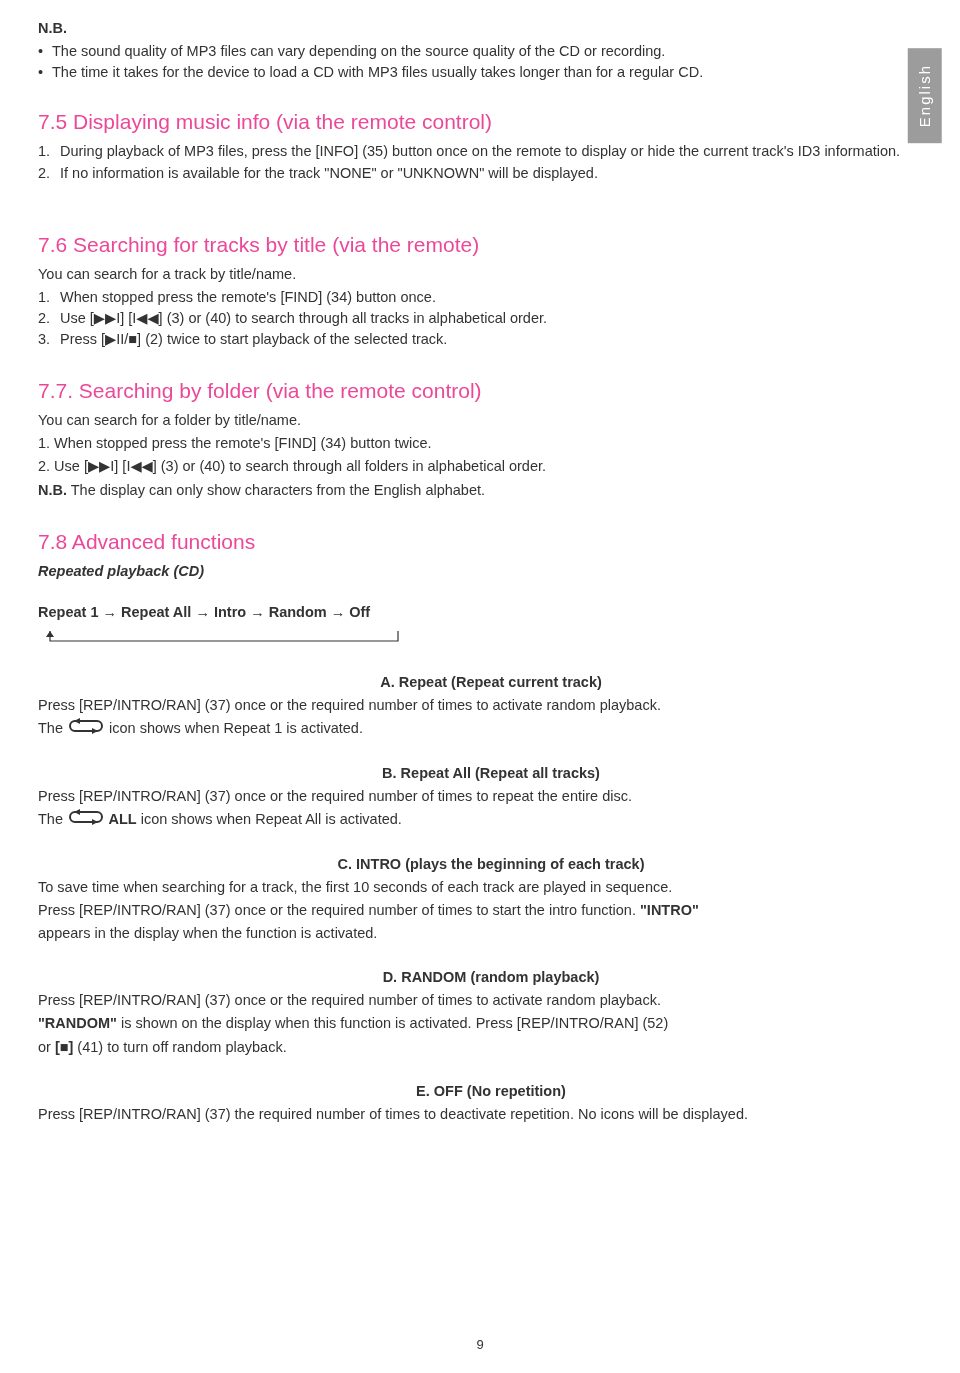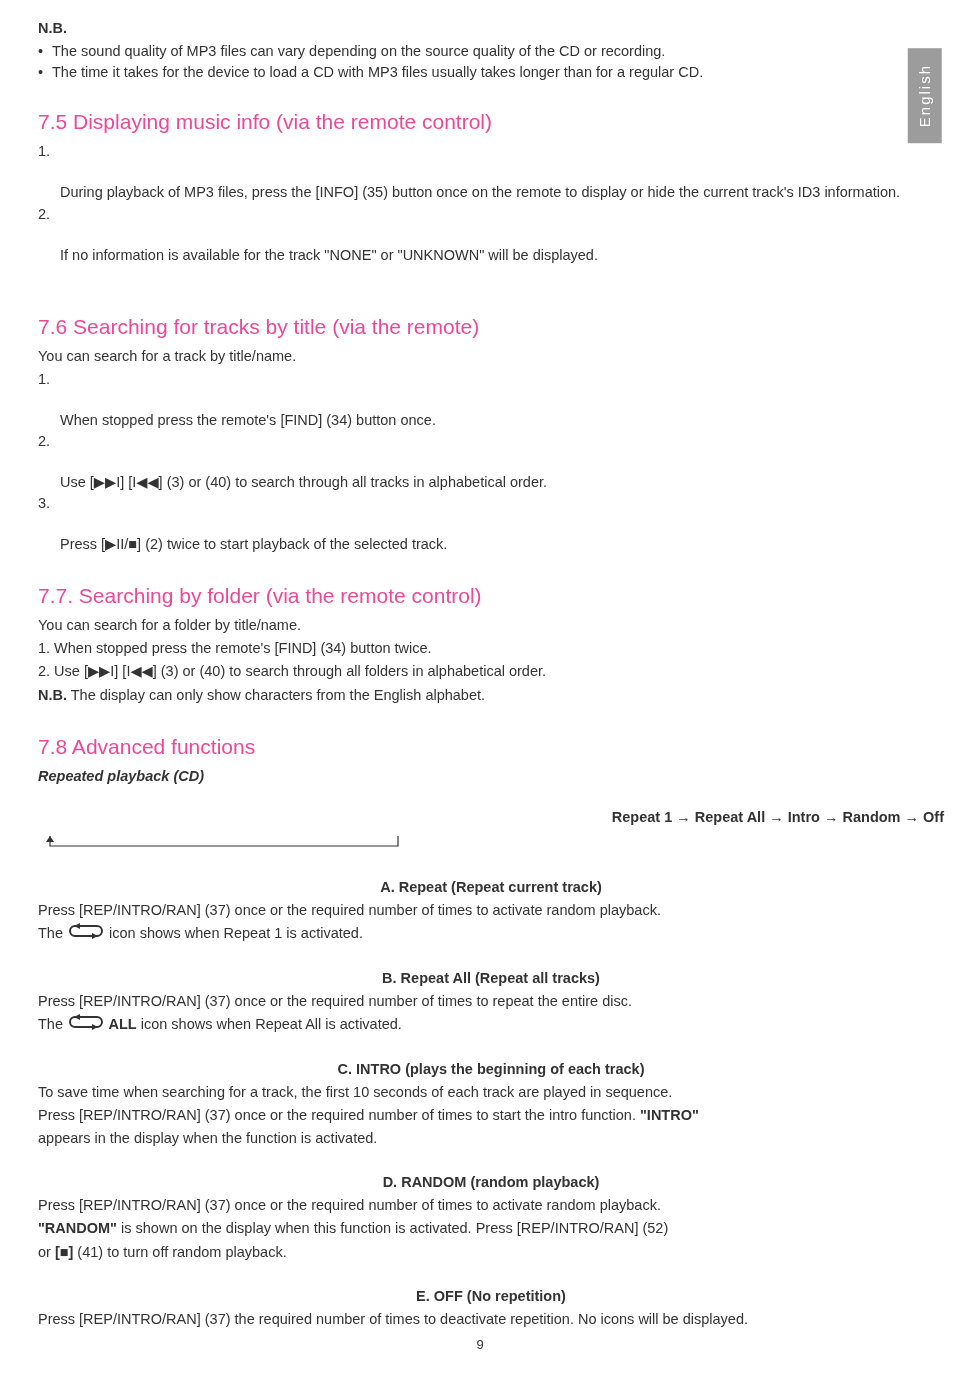--- a/index.html
+++ b/index.html
@@ -36,32 +36,31 @@
     font-weight: 500;
     margin-top: 24px;
     margin-bottom: 4px;
     color: #ec4899;
   }
   p { margin-bottom: 2px; }
   .bullet { display: flex; }
   .bullet .dot { width: 14px; flex-shrink: 0; }
   .ol-line { display: flex; }
   .ol-line .num { width: 22px; flex-shrink: 0; }
-  .ol-line .txt { flex: 1; margin-top: 41px; }
+  .ol-line .txt { flex: 1; }
   .ol-inline { }
   .sub-head {
     font-weight: bold;
     margin-top: 23px;
     margin-bottom: 2px;
     text-align: center;
   }
   .repeat-seq {
     font-weight: bold;
     margin-top: 20px;
-    text-align: right;
   }
   .seq-line {
     margin-top: 6px;
     margin-bottom: 18px;
   }
   .seq-line svg { display: block; }
   .repeat-icon {
     display: inline-block;
     vertical-align: middle;
     margin: 0 2px;

